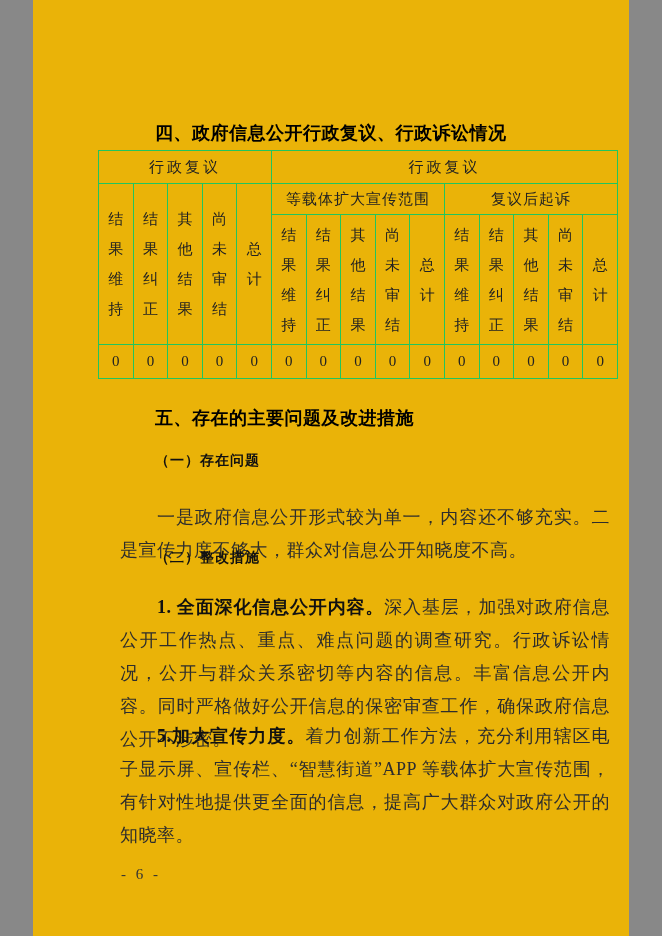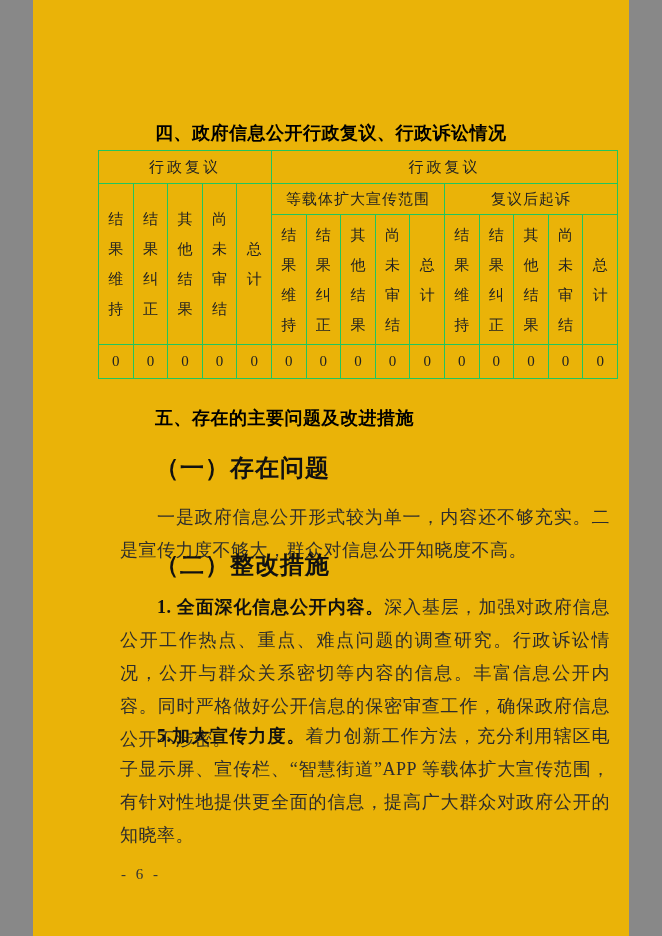--- a/index.html
+++ b/index.html
@@ -21,21 +21,21 @@
     color:#000;
     letter-spacing:0.5px;
     white-space:nowrap;
   }
   #sec4-title{top:121px;left:122px;}
   #sec5-title{top:406px;left:122px;}
   .sub-title{
     position:absolute;
     font-family:Liberation Sans, sans-serif;
     font-weight:700;
-    font-size:24px;
+    font-size:14px;
     color:#111;
     letter-spacing:1px;
     white-space:nowrap;
   }
   #sub1{top:452px;left:122px;}
   #sub2{top:549px;left:122px;}
   
   table.stats{
     position:absolute;
     top:150px;left:65px;

